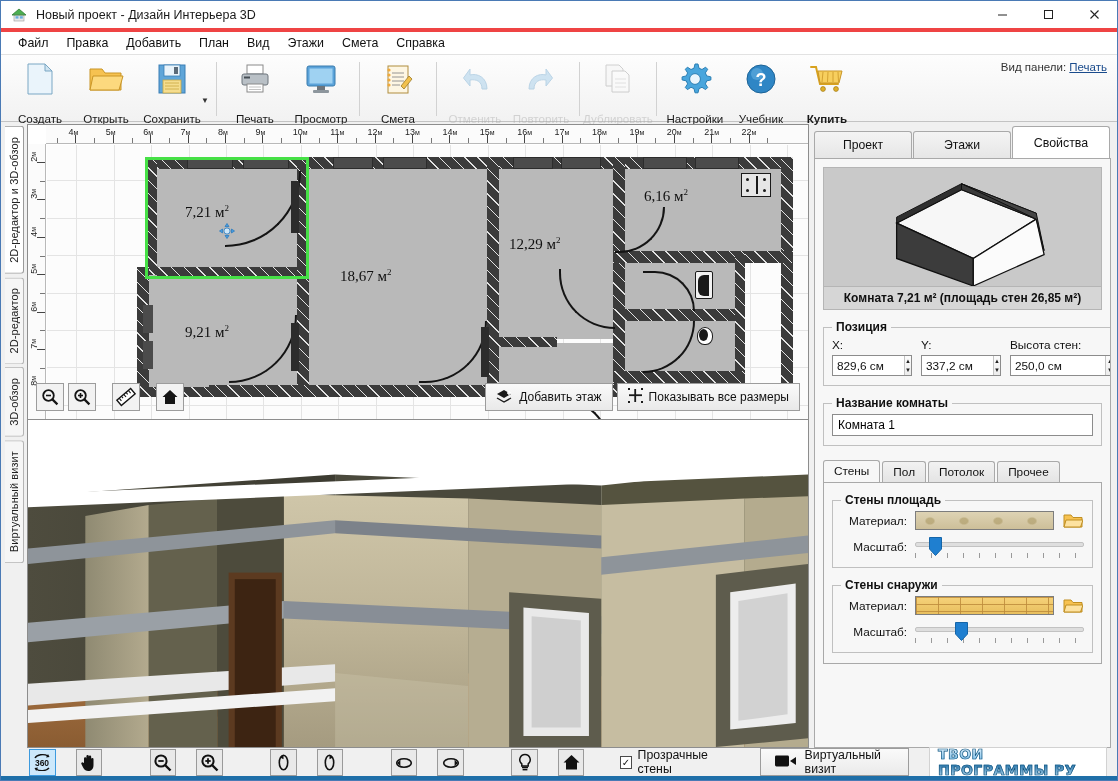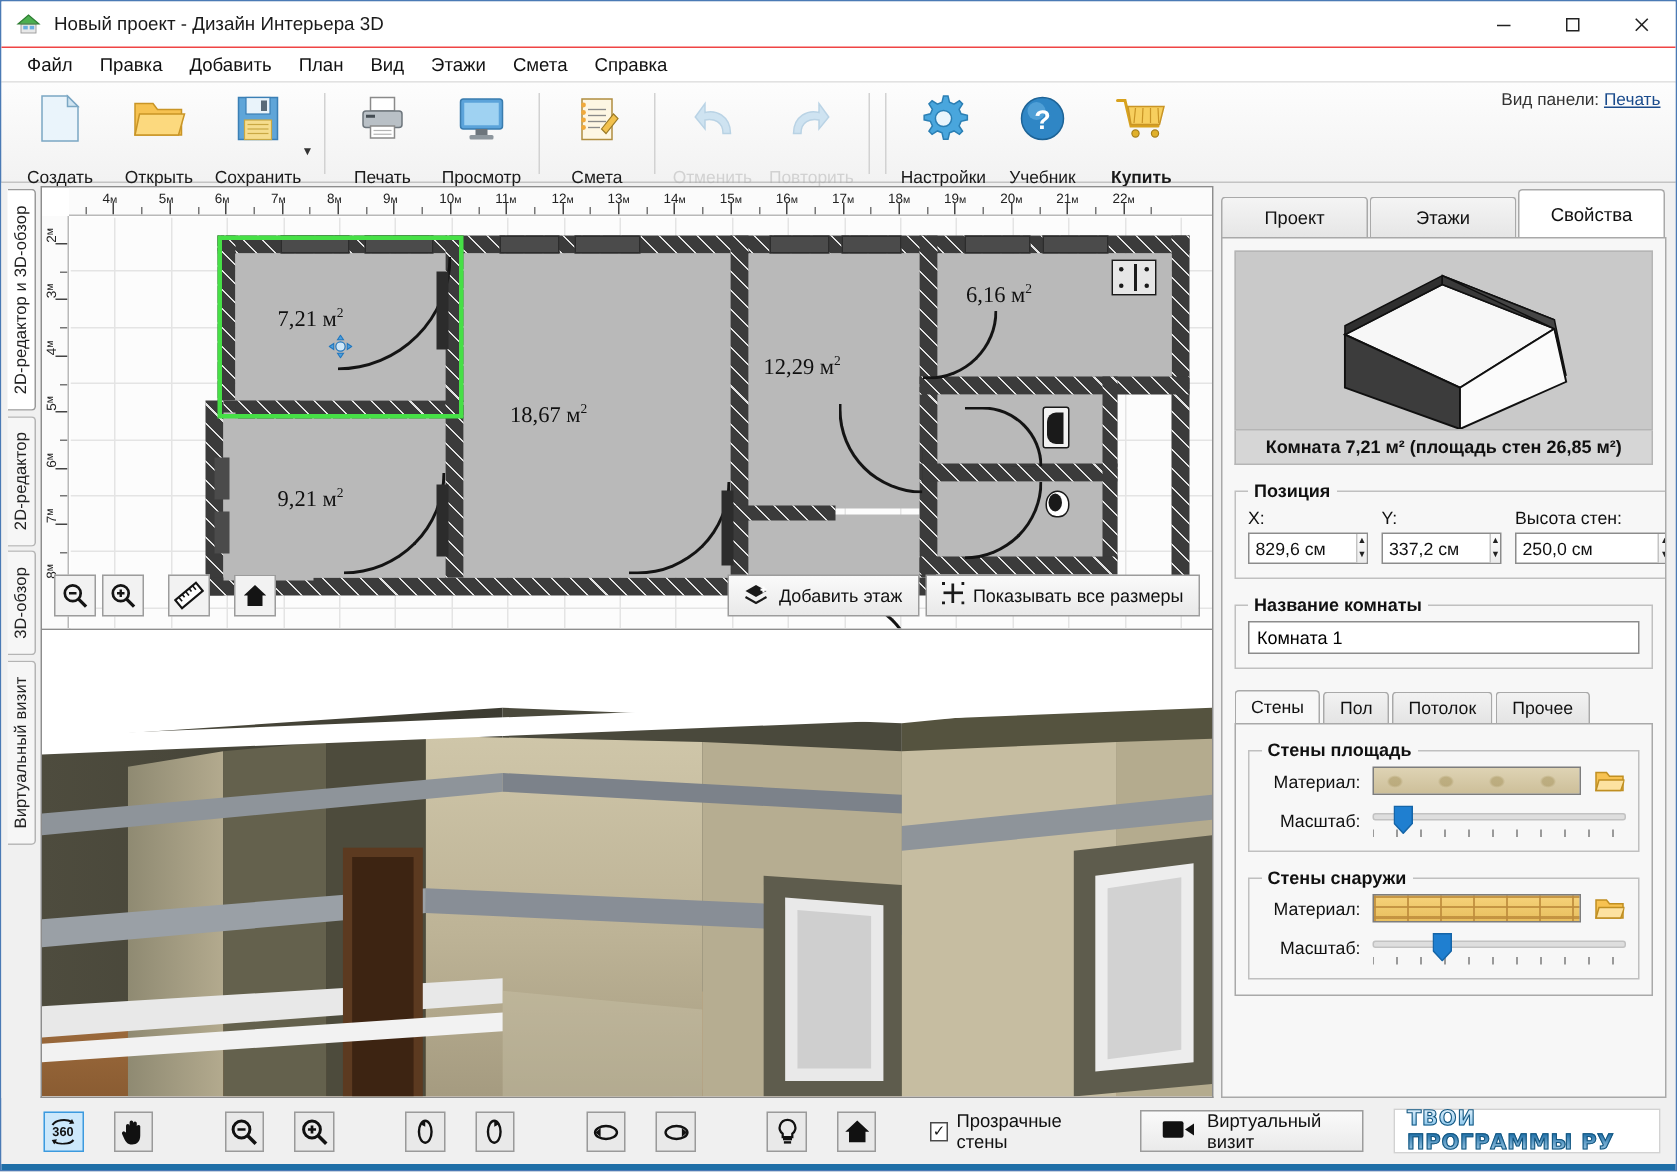--- a/index.html
+++ b/index.html
@@ -8,21 +8,21 @@
     width:1118px; height:781px; overflow:hidden;
     font-family:"Liberation Sans", sans-serif;
     font-size:12px; color:#111; background:#f0f0f0;
     -webkit-font-smoothing:antialiased;
   }
   .win { width:1118px; height:781px; position:relative; background:#f0f0f0;
          border:1px solid #4a7ab5; display:flex; flex-direction:column; }
 
   
   .titlebar { height:31px; background:#ffffff; display:flex; align-items:center;
-              flex:0 0 auto; border-bottom:1px solid #ef4444; }
+              flex:0 0 auto; border-bottom:4px solid #ef4444; }
   .title-icon { width:18px; height:18px; margin-left:9px; margin-right:8px; position:relative; flex:0 0 auto;}
   .title-text { font-size:12.5px; color:#1a1a1a; }
   .title-btns { margin-left:auto; display:flex; height:31px; }
   .tbtn { width:46px; height:31px; display:flex; align-items:center; justify-content:center;
           font-size:13px; color:#222; }
 
   
   .menubar { height:22px; background:#ffffff; display:flex; align-items:center;
              padding-left:8px; flex:0 0 auto; }
   .menu-item { padding:2px 9px; font-size:12.4px; color:#111; }
@@ -89,21 +89,21 @@
           display:flex; align-items:center; justify-content:center; }
   .plan-btns-r { position:absolute; right:8px; bottom:8px; display:flex; gap:4px; }
   .wbtn { height:28px; background:linear-gradient(#fafafa,#e9e9e9); border:1px solid #9c9c9c;
           display:flex; align-items:center; gap:6px; padding:0 10px; font-size:12px; color:#111; }
 
   
   .view3d { position:relative; flex:1 1 auto; border:1px solid #8d8d8d; border-top:none;
             overflow:hidden; background:#ffffff; min-height:0; }
 
   
-  .bottombar { height:44px; flex:0 0 auto; display:flex; align-items:center;
+  .bottombar { height:28px; flex:0 0 auto; display:flex; align-items:center;
                padding:0 6px 0 28px; gap:20px; background:#f0f0f0; }
   .bbtn { width:31px; height:27px; background:#e9e9e9; border:1px solid #9a9a9a;
           display:flex; align-items:center; justify-content:center; }
   .bbtn.active { background:#cce8fb; border:1px solid #3c9ade; }
   .bgap { width:9px; }
   .chk { display:flex; align-items:center; gap:6px; margin-left:16px; font-size:12.3px; }
   .chkbox { width:13px; height:13px; border:1px solid #4a4a4a; background:#fff;
             display:flex; align-items:center; justify-content:center; font-size:10px; color:#111; }
   .vvbtn { margin-left:12px; height:28px; background:linear-gradient(#fafafa,#eaeaea);
            border:1px solid #9c9c9c; display:flex; align-items:center; gap:8px;
@@ -317,20 +317,32 @@
           <g transform="translate(28,1) scale(-1,1)">
             <path d="M24 26 C24 14 14 10 7 12 L7 6 L0.5 15 L7 23 L7 17 C13 16 19 18 19 26 Z" fill="#9cc9e8" stroke="#6ea6cd" stroke-width="1"></path>
           </g>
         </svg>
       </div>
       <div class="lbl">Повторить</div>
     </div>
 
     <div class="tb-sep"></div>
 
+    <div class="tb-item disabled">
+      <div class="glyph">
+        <svg width="32" height="34" viewBox="0 0 32 34">
+          <path d="M4 3 H17 L21 7 V24 H4 Z" fill="#f4f4f4" stroke="#9a9a9a" stroke-width="1"></path>
+          <path d="M10 9 H23 L27 13 V30 H10 Z" fill="#fbfbfb" stroke="#9a9a9a" stroke-width="1"></path>
+          <line x1="13" y1="17" x2="24" y2="17" stroke="#bdbdbd" stroke-width=".9"></line>
+          <line x1="13" y1="21" x2="24" y2="21" stroke="#bdbdbd" stroke-width=".9"></line>
+          <line x1="13" y1="25" x2="24" y2="25" stroke="#bdbdbd" stroke-width=".9"></line>
+        </svg>
+      </div>
+      <div class="lbl">Дублировать</div>
+    </div>
 
     <div class="tb-sep"></div>
 
     <div class="tb-item">
       <div class="glyph">
         <svg width="34" height="34" viewBox="0 0 34 34">
           <g fill="#49a6dd" stroke="#2b7fb4" stroke-width="1">
             <path d="M17 2 l3 0 1 4.2 3 1.3 3.6-2.3 2.1 2.1 -2.3 3.6 1.3 3 4.2 1 0 3 -4.2 1 -1.3 3 2.3 3.6 -2.1 2.1 -3.6-2.3 -3 1.3 -1 4.2 -3 0 -1-4.2 -3-1.3 -3.6 2.3 -2.1-2.1 2.3-3.6 -1.3-3 -4.2-1 0-3 4.2-1 1.3-3 -2.3-3.6 2.1-2.1 3.6 2.3 3-1.3 Z"></path>
           </g>
           <circle cx="17" cy="17" r="5.4" fill="#eaf5fc" stroke="#2b7fb4" stroke-width="1"></circle>

